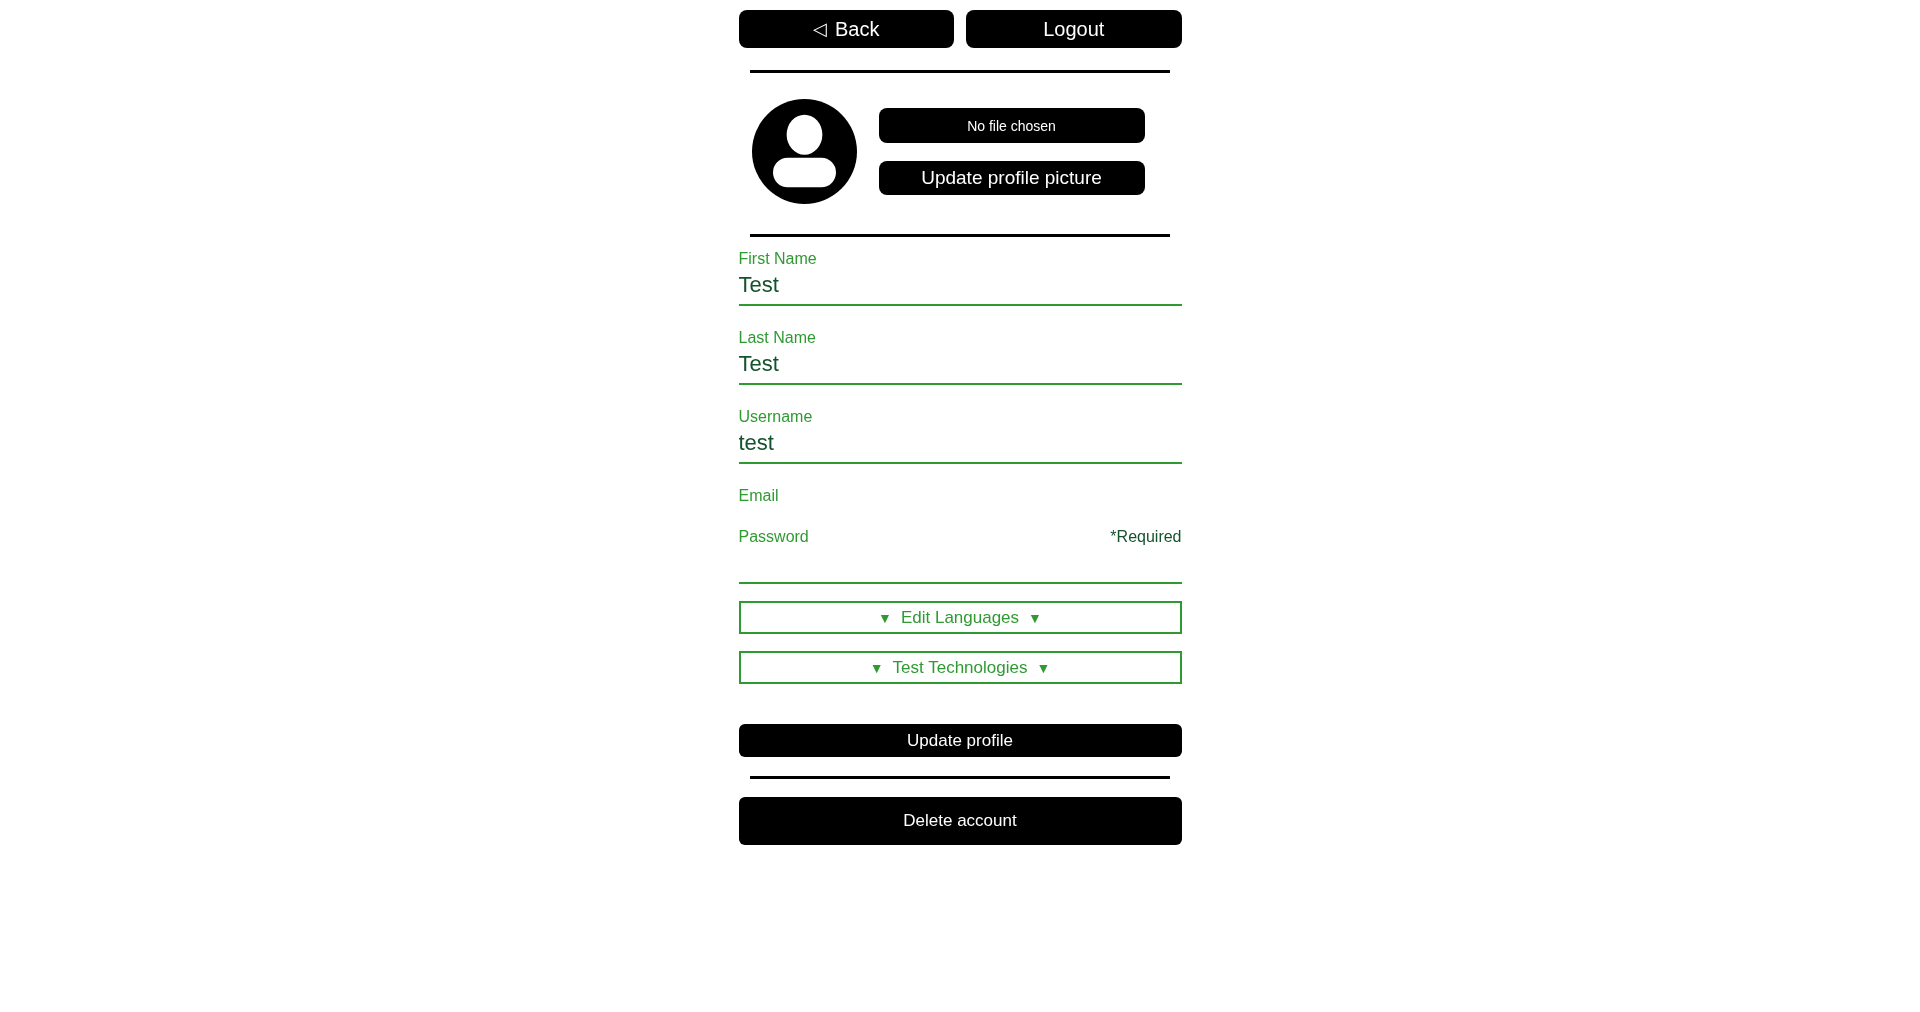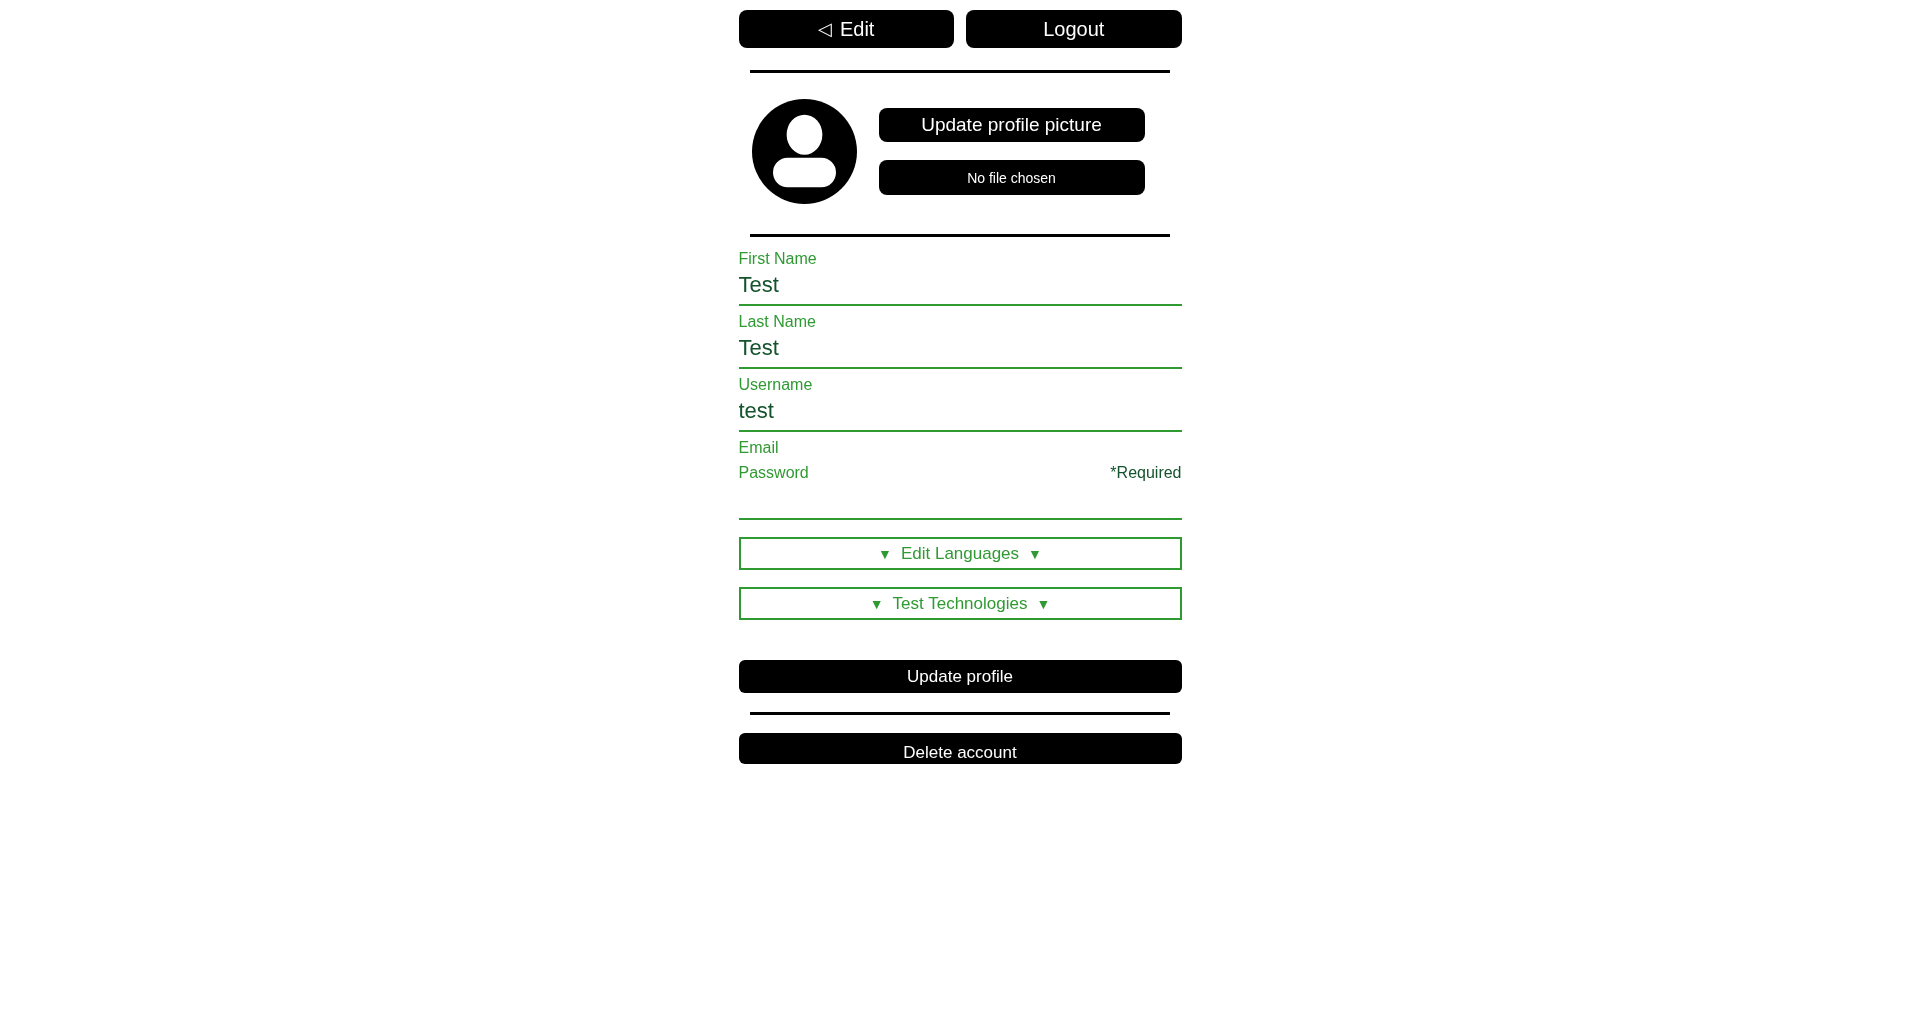--- a/index.html
+++ b/index.html
@@ -77,21 +77,21 @@
     font-size: 14px;
   }
   .update-pic-btn {
     width: 266px;
     height: 34px;
     font-size: 19px;
   }
 
   
   .fields { margin-top: 12px; }
-  .field { margin-top: 6px; }
+  .field { margin-top: 22px; }
   .field:first-child { margin-top: 0; }
   .field-head {
     display: flex;
     justify-content: space-between;
     align-items: baseline;
   }
   .field-label {
     font-size: 16px;
     line-height: 19px;
     color: #2f9a32;
@@ -137,58 +137,57 @@
   .update-profile-btn {
     margin-top: 40px;
     width: 100%;
     height: 33px;
     font-size: 17px;
     border-radius: 6px;
   }
   .delete-account-btn {
     margin-top: 18px;
     width: 100%;
-    height: 31px;
+    height: 48px;
     font-size: 17px;
     border-radius: 6px;
-    align-items: flex-end;
   }
 </style>
 </head>
 <body>
 
 <div class="container">
 
   <div class="top-row">
     <button class="btn-black">
       <span class="back-icon">◁</span>
-      <span>Edit</span>
+      <span>Back</span>
     </button>
     <button class="btn-black">
       <span>Logout</span>
     </button>
   </div>
 
   <hr class="divider d1">
 
   <div class="avatar-section">
     <div class="avatar">
       <svg viewBox="0 0 100 100" aria-hidden="true">
         <circle cx="50" cy="50" r="50" fill="#000000"></circle>
         <ellipse cx="50" cy="34" rx="17" ry="19" fill="#ffffff"></ellipse>
         <rect x="20" y="56" width="60" height="28" rx="14" fill="#ffffff"></rect>
       </svg>
     </div>
     <div class="pic-buttons">
+      <button class="btn-black file-btn">
+        <span>No file chosen</span>
+      </button>
       <button class="btn-black update-pic-btn">
         <span>Update profile picture</span>
       </button>
-      <button class="btn-black file-btn">
-        <span>No file chosen</span>
-      </button>
     </div>
   </div>
 
   <hr class="divider d2">
 
   <div class="fields">
 
     <div class="field">
       <div class="field-head">
         <span class="field-label">First Name</span>

